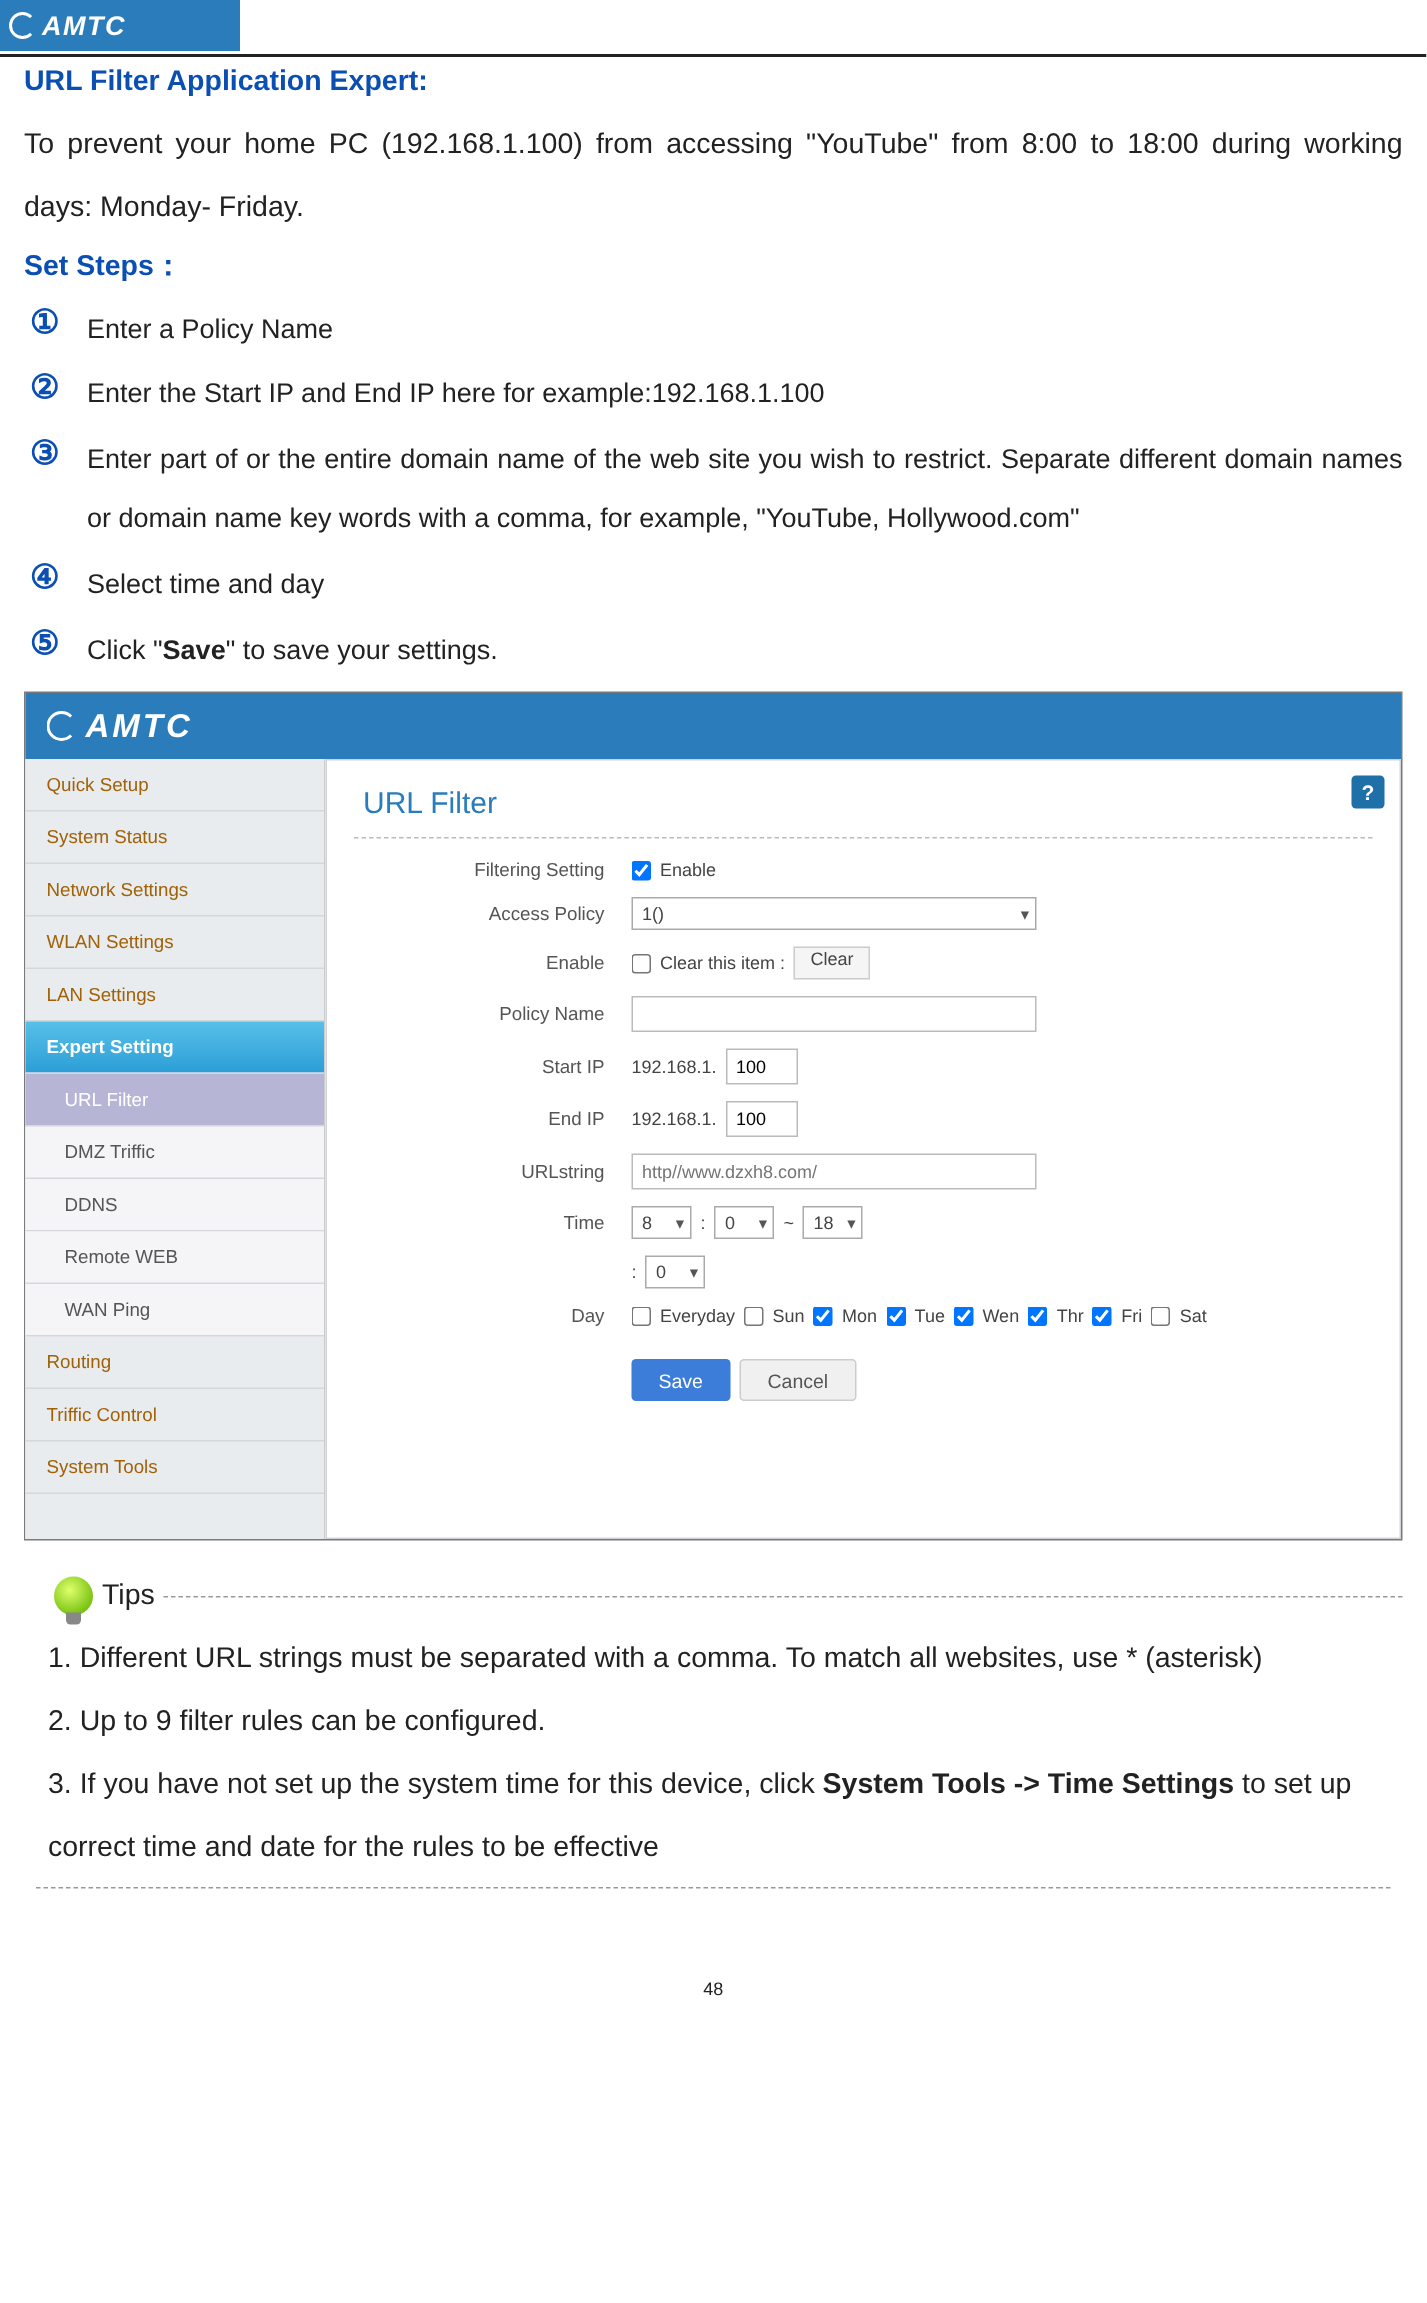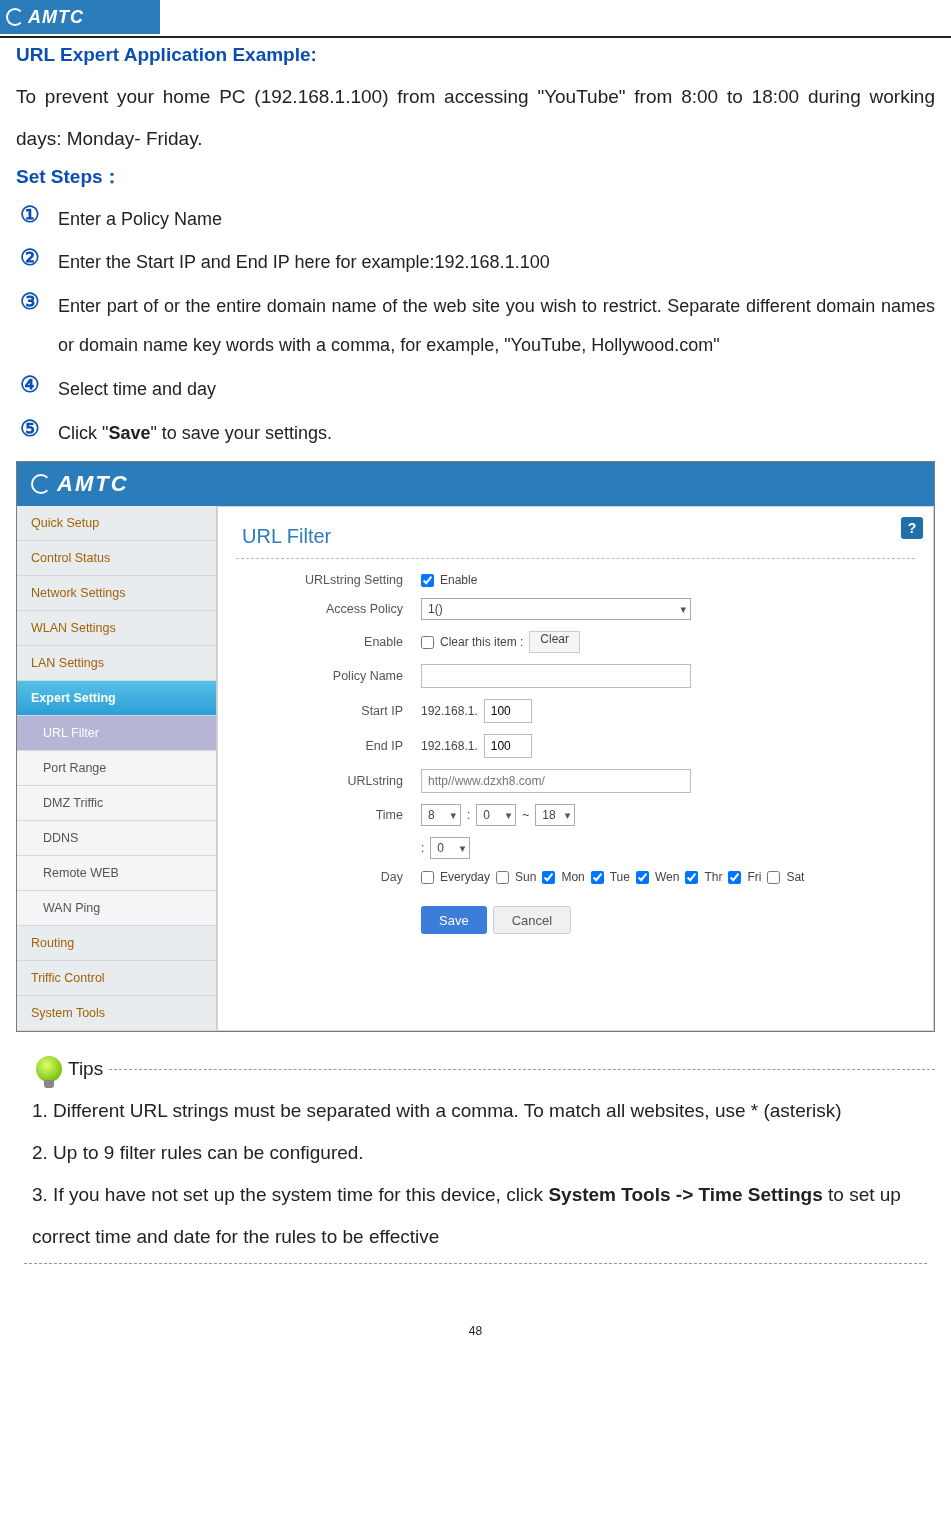--- a/index.html
+++ b/index.html
@@ -194,21 +194,21 @@
 </head>
 <body>
 
 <div class="logo-header">
   <span class="swirl"></span>
   <span class="brand">AMTC</span>
 </div>
 <div class="divider-line"></div>
 
 <div class="content">
-  <div class="section-title">URL Expert Application Example:</div>
+  <div class="section-title">URL Filter Application Expert:</div>
   <div class="body-text">To prevent your home PC (192.168.1.100) from accessing "YouTube" from 8:00 to 18:00 during working days: Monday- Friday.</div>
 
   <div class="steps-label">Set Steps：</div>
 
   <ol class="circled">
     <li>
       <span class="num">①</span>
       <span>Enter a Policy Name</span>
     </li>
     <li>
@@ -230,42 +230,41 @@
   </ol>
 
   <div class="ui-shot">
     <div class="ui-topbar">
       <span class="swirl"></span>
       <span class="brand">AMTC</span>
     </div>
     <div class="ui-body">
       <div class="ui-sidebar">
         <div class="itm top">Quick Setup</div>
-        <div class="itm top">Control Status</div>
+        <div class="itm top">System Status</div>
         <div class="itm top">Network Settings</div>
         <div class="itm top">WLAN Settings</div>
         <div class="itm top">LAN Settings</div>
         <div class="itm active">Expert Setting</div>
         <div class="itm sel">URL Filter</div>
-        <div class="itm sub">Port Range</div>
         <div class="itm sub">DMZ Triffic</div>
         <div class="itm sub">DDNS</div>
         <div class="itm sub">Remote WEB</div>
         <div class="itm sub">WAN Ping</div>
         <div class="itm top">Routing</div>
         <div class="itm top">Triffic Control</div>
         <div class="itm top">System Tools</div>
       </div>
       <div class="ui-main">
         <div class="ui-help">?</div>
         <div class="ui-title">URL Filter</div>
         <div class="sep"></div>
 
         <div class="form-row">
-          <div class="form-label">URLstring Setting</div>
+          <div class="form-label">Filtering Setting</div>
           <div class="form-ctrl">
             <input type="checkbox" id="cb-filter" checked="" style="">
             <span>Enable</span>
           </div>
         </div>
 
         <div class="form-row">
           <div class="form-label">Access Policy</div>
           <div class="form-ctrl">
             <span class="select w270">1()</span>

